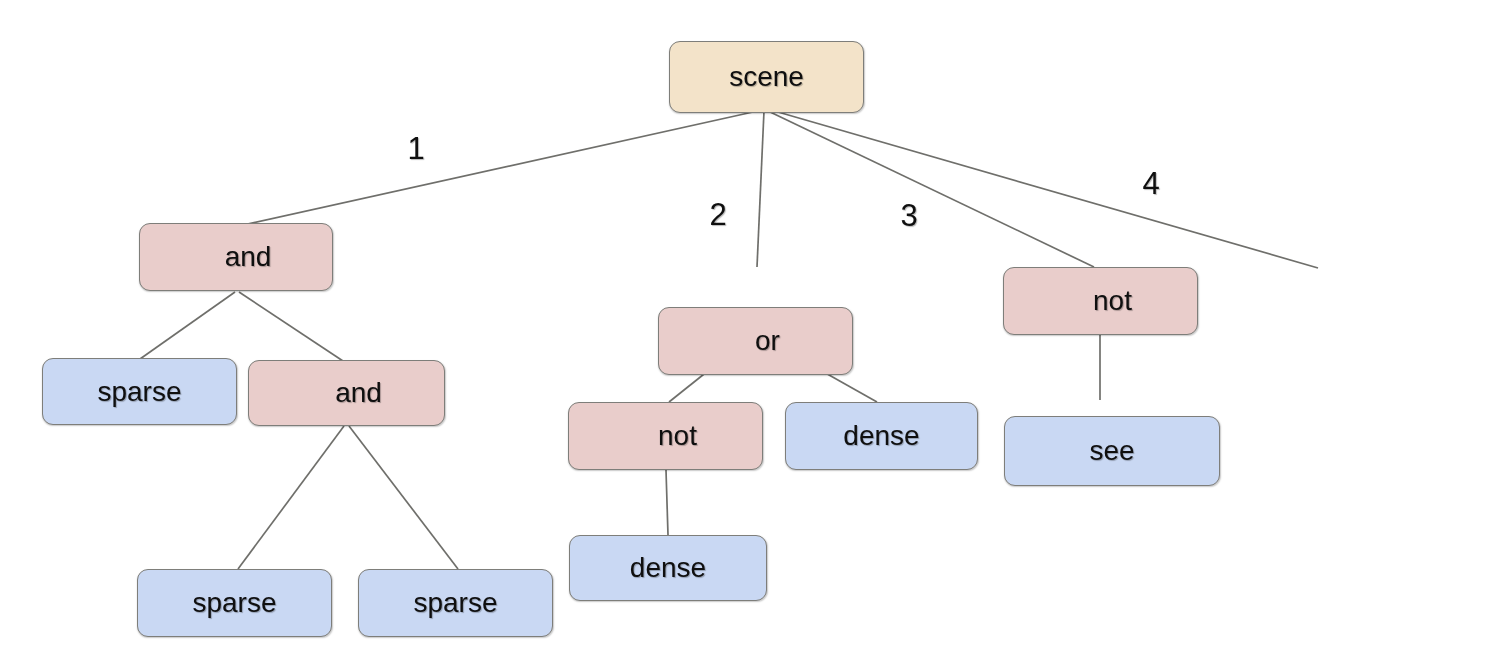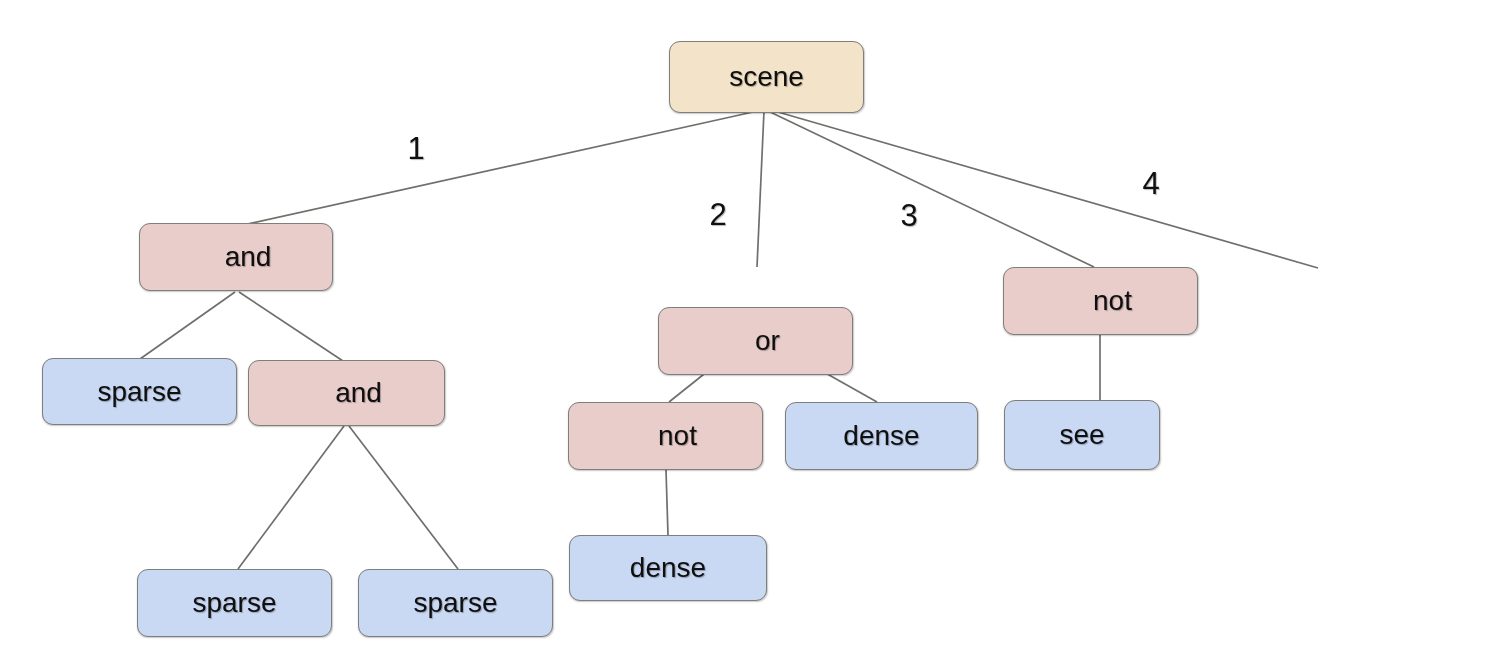--- a/index.html
+++ b/index.html
@@ -66,21 +66,21 @@
   </svg>
 
   <div class="node root" style="left:669px;top:41px;width:195px;height:72px;">scene</div>
   <div class="node operator" style="left:139px;top:223px;width:194px;height:68px;">and</div>
   <div class="node operator" style="left:658px;top:267px;width:195px;height:68px;margin-top:40px;">or</div>
   <div class="node operator" style="left:1003px;top:267px;width:195px;height:68px;">not</div>
   <div class="node leaf" style="left:42px;top:358px;width:195px;height:67px;">sparse</div>
   <div class="node operator" style="left:248px;top:360px;width:197px;height:66px;">and</div>
   <div class="node operator" style="left:568px;top:402px;width:195px;height:68px;">not</div>
   <div class="node leaf" style="left:785px;top:402px;width:193px;height:68px;">dense</div>
-  <div class="node leaf" style="left:1004px;top:400px;width:156px;height:70px;">see</div>
+  <div class="node leaf" style="left:1004px;top:416px;width:216px;height:70px;">see</div>
   <div class="node leaf" style="left:569px;top:535px;width:198px;height:66px;">dense</div>
   <div class="node leaf" style="left:137px;top:569px;width:195px;height:68px;">sparse</div>
   <div class="node leaf" style="left:358px;top:569px;width:195px;height:68px;">sparse</div>
 
   <div class="edge-label" style="left:416px;top:148px;">1</div>
   <div class="edge-label" style="left:718px;top:214px;">2</div>
   <div class="edge-label" style="left:909px;top:215px;">3</div>
   <div class="edge-label" style="left:1151px;top:183px;">4</div>
 
 </div>

